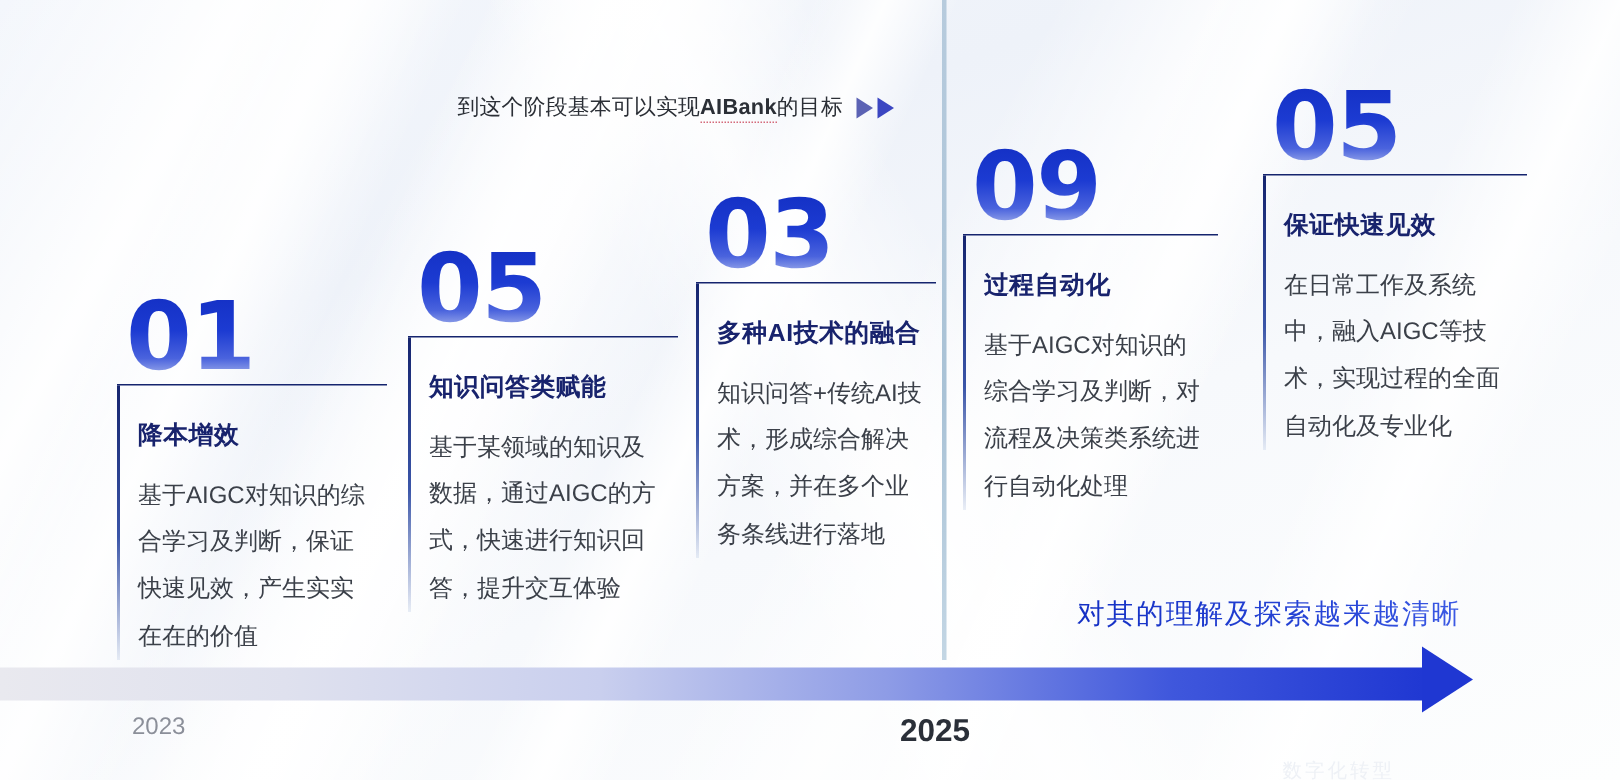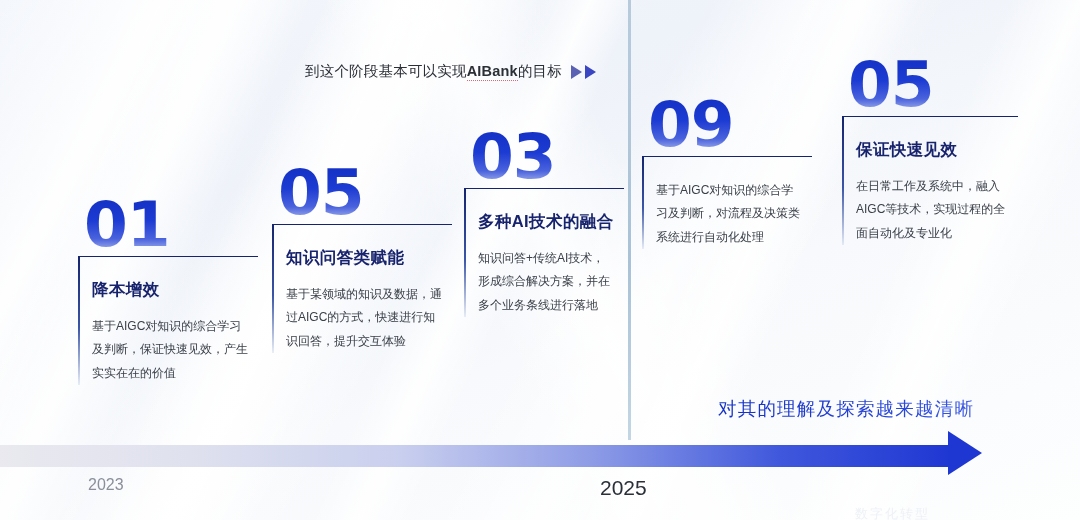--- a/index.html
+++ b/index.html
@@ -49,21 +49,21 @@
   .frame:before{
     content:"";position:absolute;left:0;top:0;width:1.5px;height:100%;
     background:linear-gradient(180deg,#15246e 0%,#3a55a8 55%,rgba(120,150,200,.15) 100%);
   }
   .cbody{padding:22px 8px 0 14px;}
   .chead{
     color:#18236d;font-weight:700;font-size:16.5px;letter-spacing:.4px;
     margin:0 0 14px 0;white-space:nowrap;
   }
   .cdesc{
-    color:#3a3f४6;color:#3b4049;font-size:12px;line-height:1.95;
+    color:#3a3f४6;color:#3b4049;font-size:16px;line-height:1.95;
     margin:0;font-weight:400;
   }
 
   
   .annot{
     position:absolute;left:305px;top:62px;display:flex;align-items:center;gap:9px;
   }
   .annot .txt{
     font-size:14.5px;color:#2b2f36;white-space:nowrap;letter-spacing:.2px;
   }
@@ -92,21 +92,21 @@
     position:absolute;left:0;top:8px;height:22px;width:953px;
     background:linear-gradient(90deg,#e9e9ef 0%,#dfe1ee 20%,#c9cfee 42%,#8e9ce6 62%,#3f57dc 82%,#1f37d2 100%);
   }
   .tl .head{
     position:absolute;left:948px;top:-6px;width:0;height:0;
     border-top:22px solid transparent;border-bottom:22px solid transparent;
     border-left:34px solid #1f37d2;
   }
   .yr{position:absolute;top:476px;font-weight:700;}
   .yr.a{left:88px;font-size:16px;color:#8b8f99;font-weight:400;}
-  .yr.b{left:600px;font-size:21px;color:#2a2f38;font-weight:400;}
+  .yr.b{left:600px;font-size:21px;color:#2a2f38;font-weight:700;}
   .footghost{
     position:absolute;left:855px;top:505px;font-size:13px;
     color:#eef1f6;white-space:nowrap;letter-spacing:2px;
   }
 </style>
 </head>
 <body>
 
 <div id="stage">
 
@@ -153,20 +153,21 @@
         <p class="chead">多种AI技术的融合</p>
         <p class="cdesc">知识问答+传统AI技术，形成综合解决方案，并在多个业务条线进行落地</p>
       </div>
     </div>
   </div>
 
   <div class="card" style="left:642px;top:96px;width:170px;">
     <div class="num">09</div>
     <div class="frame">
       <div class="cbody">
+        <p class="chead">过程自动化</p>
         <p class="cdesc">基于AIGC对知识的综合学习及判断，对流程及决策类系统进行自动化处理</p>
       </div>
     </div>
   </div>
 
   <div class="card" style="left:822px;top:56px;width:176px;margin-left:20px;">
     <div class="num">05</div>
     <div class="frame">
       <div class="cbody">
         <p class="chead">保证快速见效</p>

